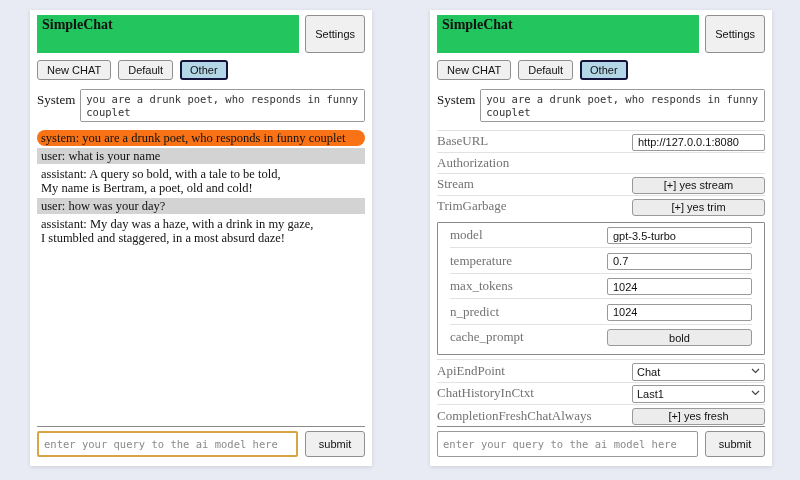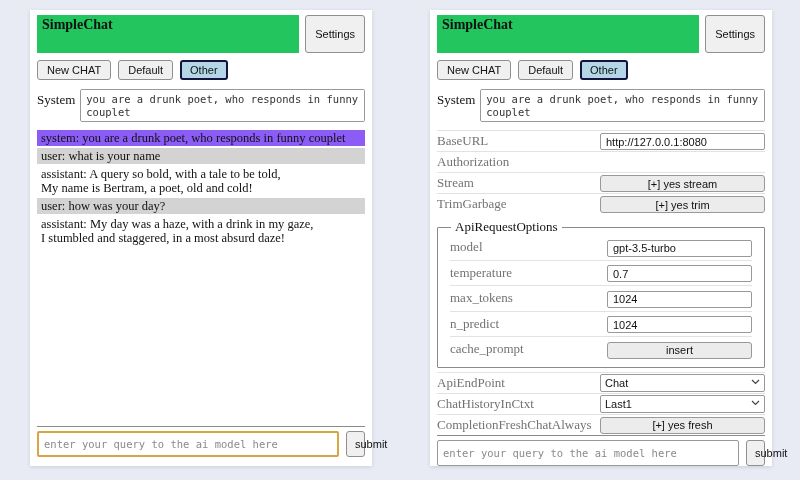--- a/index.html
+++ b/index.html
@@ -52,31 +52,31 @@
     font-size: 10.5px; color: #333;
     border: 1px solid #999; border-radius: 2px;
     padding: 3px 5px; outline: none; line-height: 13px;
   }
   
   .chat-log { display: flex; flex-direction: column; gap: 2px; }
   .msg {
     font-size: 12.5px; line-height: 14px; color: #111;
     padding: 1px 4px; white-space: pre-line;
   }
-  .role-system { background: #8b5cf6; }
+  .role-system { background: #f97316; border-radius: 8px; }
   .role-user { background: #d3d3d3; }
   .role-assistant { background: #ffffff; }
   
   .srow {
     display: flex; align-items: center;
     border-top: 1px solid #e2e2e2;
     padding: 3px 0; min-height: 21px;
   }
   .slabel { flex: 1; font-size: 13px; color: #737373; }
-  .sctl { width: 165px; position: relative; }
+  .sctl { width: 133px; position: relative; }
   fieldset .sctl { width: 145px; }
   .stext {
     width: 100%; height: 17px;
     font-family: "Liberation Sans", sans-serif; font-size: 11px; color: #111;
     border: 1px solid #999; border-radius: 2px;
     padding: 1px 5px; outline: none;
   }
   .stext::placeholder { color: #9b9b9b; }
   .stoggle {
     width: 100%; height: 17px;
@@ -104,21 +104,21 @@
   .divider { border: none; border-top: 1px solid #8a8a8a; margin: 0 0 4px 0; }
   .queryrow { display: flex; gap: 7px; align-items: stretch; }
   .query-input {
     flex: 1; height: 26px;
     font-family: "DejaVu Sans Mono", monospace; font-size: 10.5px; color: #555;
     border: 1px solid #999; border-radius: 2px;
     padding: 2px 5px; outline: none;
   }
   .query-input.focused { border: 2px solid #d9a443; }
   .query-input::placeholder { color: #8a8a8a; }
-  .submit-btn { width: 19px; font-size: 11px; }
+  .submit-btn { width: 60px; font-size: 11px; }
 </style>
 </head>
 <body>
 
 <div class="panel">
   <div class="hdr">
     <div class="titlebar">SimpleChat</div>
     <button class="btn settings-btn">Settings</button>
   </div>
 
@@ -181,21 +181,20 @@
     <span class="slabel">Stream</span>
     <span class="sctl"><button class="stoggle">[+] yes stream</button></span>
   </div>
 
   <div class="srow">
     <span class="slabel">TrimGarbage</span>
     <span class="sctl"><button class="stoggle">[+] yes trim</button></span>
   </div>
 
   <fieldset>
-    <legend>ApiRequestOptions</legend>
 
     <div class="srow">
       <span class="slabel">model</span>
       <span class="sctl"><input type="text" class="stext" value="gpt-3.5-turbo" style=""></span>
     </div>
 
     <div class="srow">
       <span class="slabel">temperature</span>
       <span class="sctl"><input type="text" class="stext" value="0.7" style=""></span>
     </div>
@@ -205,21 +204,21 @@
       <span class="sctl"><input type="text" class="stext" value="1024" style=""></span>
     </div>
 
     <div class="srow">
       <span class="slabel">n_predict</span>
       <span class="sctl"><input type="text" class="stext" value="1024" style=""></span>
     </div>
 
     <div class="srow">
       <span class="slabel">cache_prompt</span>
-      <span class="sctl"><button class="stoggle">insert</button></span>
+      <span class="sctl"><button class="stoggle">bold</button></span>
     </div>
   </fieldset>
 
   <div class="srow">
     <span class="slabel">ApiEndPoint</span>
     <span class="sctl">
       <select class="sselect">
         <option>Chat</option>
       </select>
       <span class="chev"><svg width="9" height="6">

